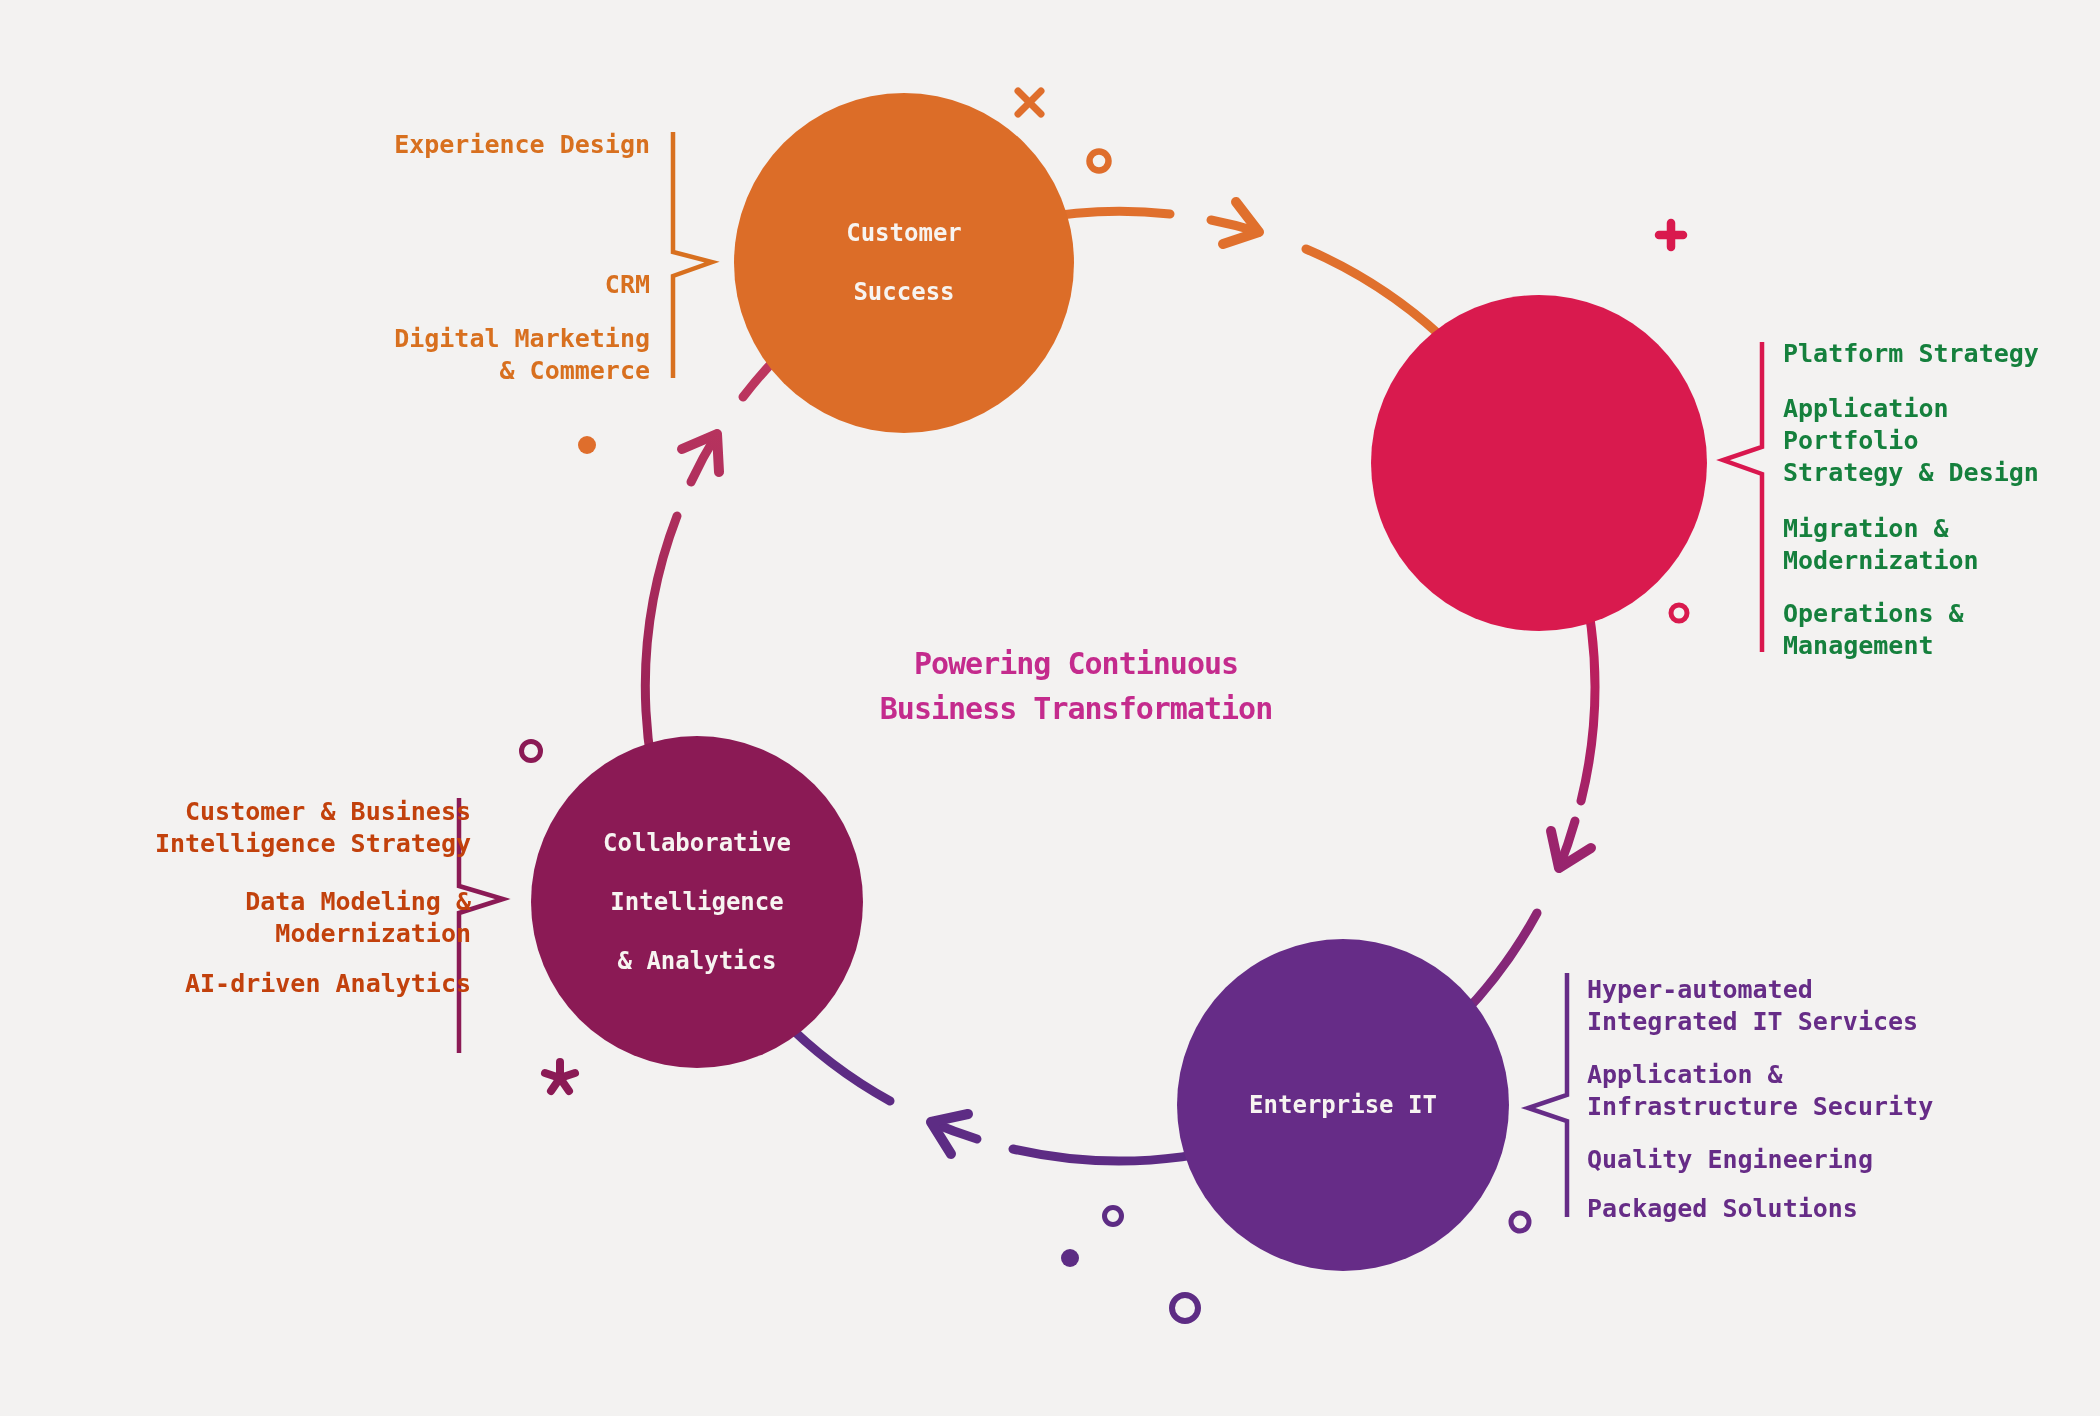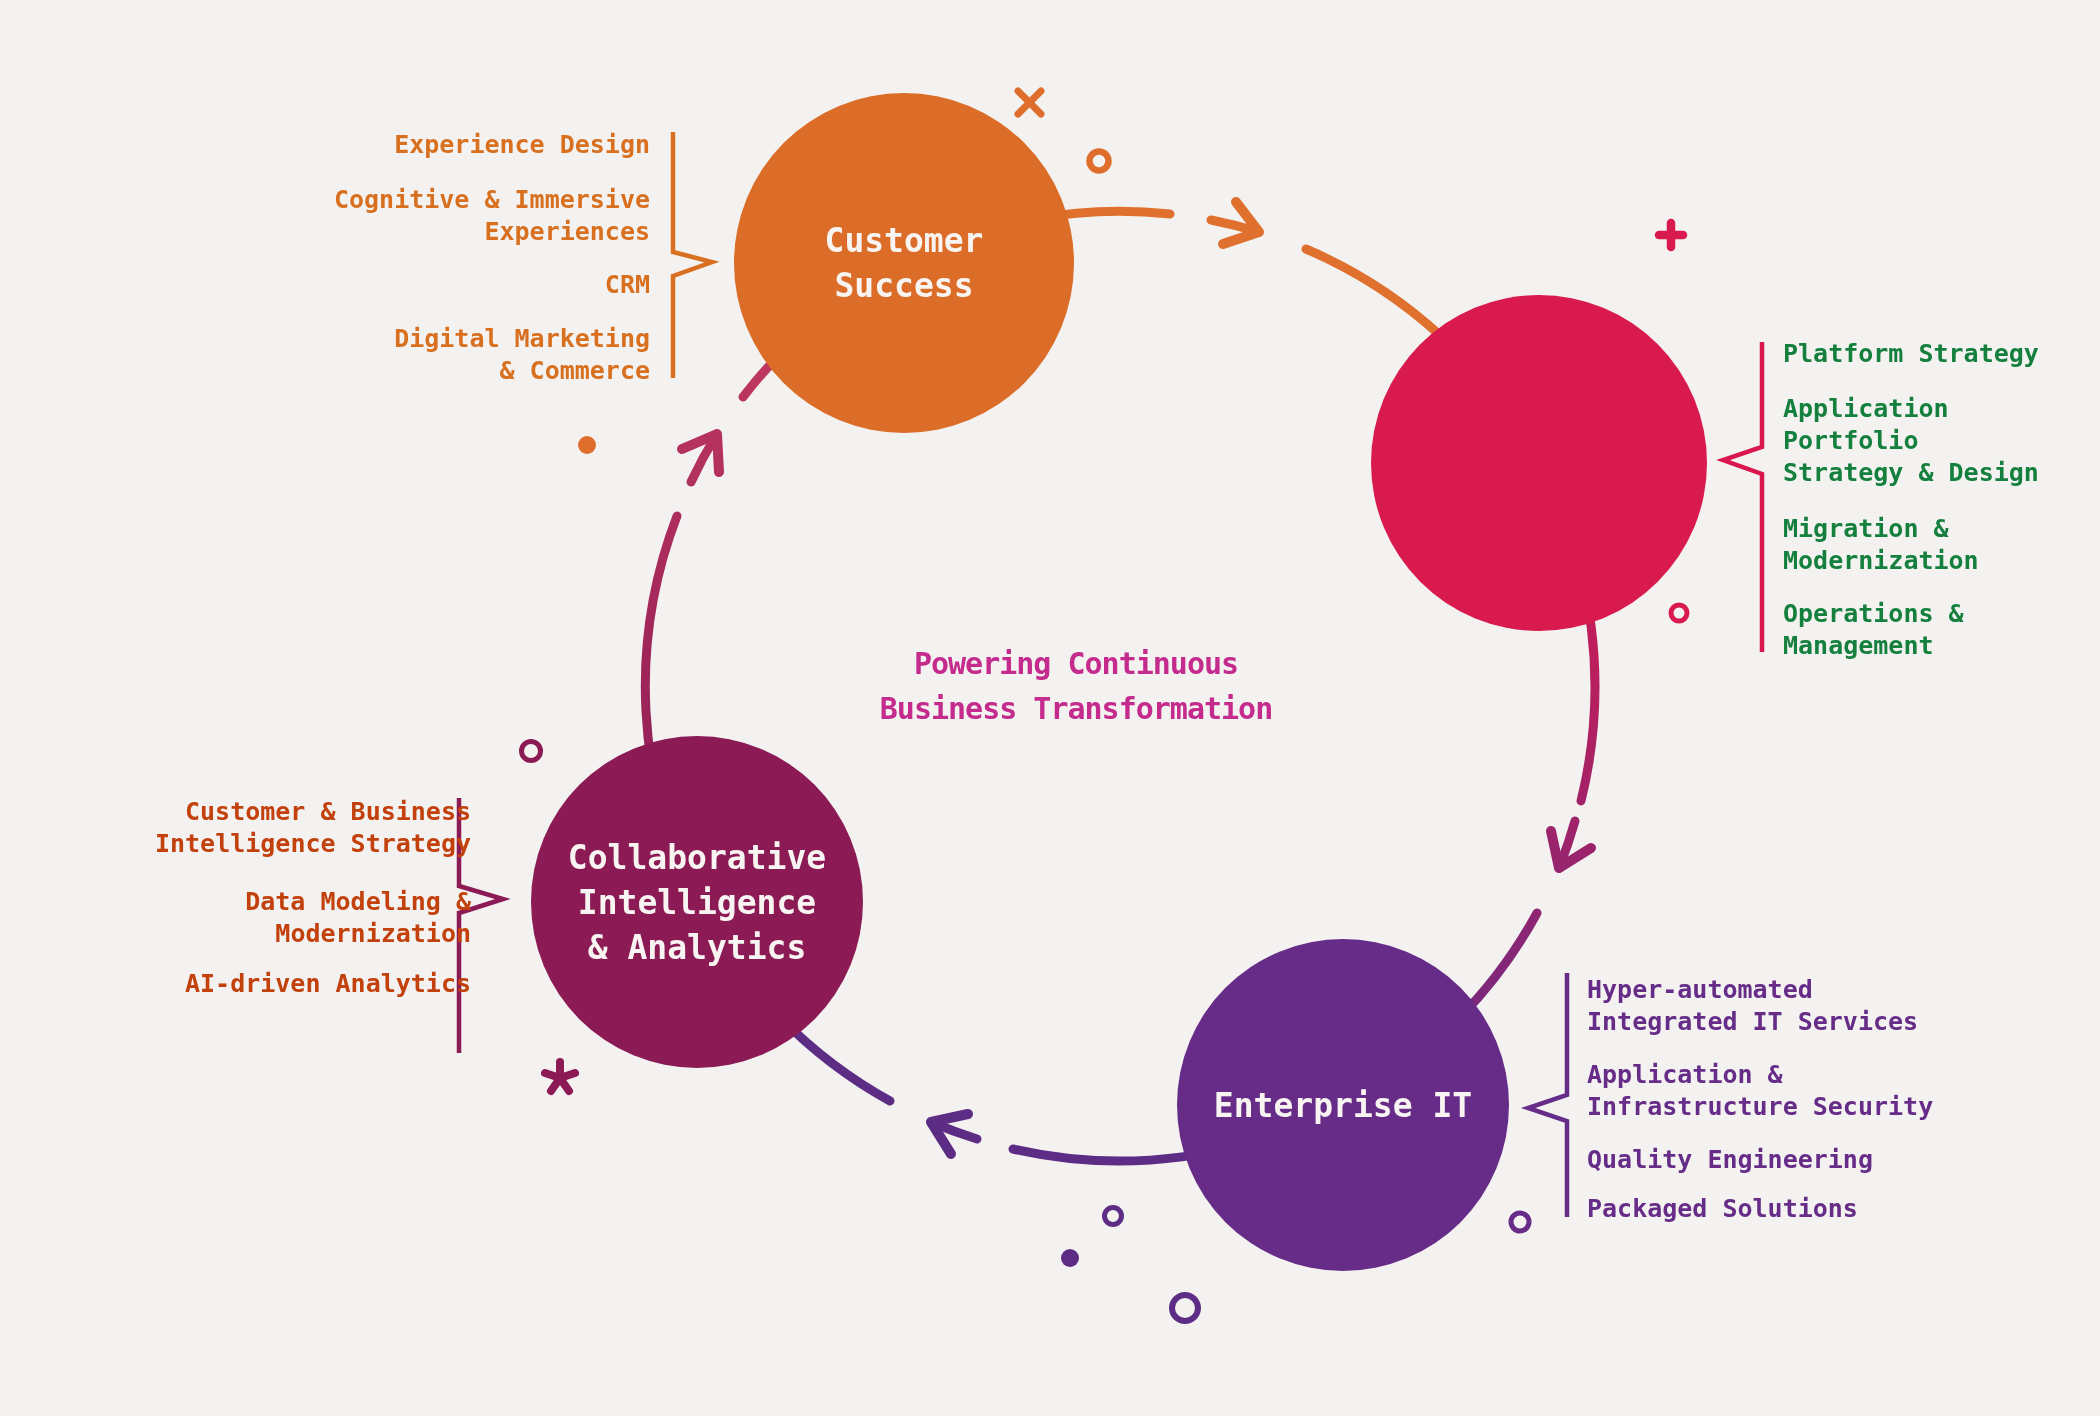--- a/index.html
+++ b/index.html
@@ -17,22 +17,22 @@
     left: 0; top: 0;
     width: 2100px; height: 1416px;
   }
   .node-label {
     position: absolute;
     display: flex;
     align-items: center;
     justify-content: center;
     text-align: center;
     color: #F7F4F1;
-    font-size: 33px;
-    line-height: 45px;
+    font-size: 24px;
+    line-height: 59px;
     letter-spacing: 0px;
     white-space: pre-line;
   }
   .list { position: absolute; top: 0; left: 0; width: 2100px; height: 1416px; pointer-events: none; }
   .li {
     position: absolute;
     font-size: 25px;
     line-height: 32px;
     white-space: pre-line;
   }
@@ -143,22 +143,20 @@
   <div class="node-label" style="left:1143px; top:1060px; width:400px; height:90px;">Enterprise IT</div>
   <div class="node-label" style="left:497px; top:834px; width:400px; height:136px;">Collaborative
 Intelligence
 &amp; Analytics</div>
 
   <div class="title">Powering Continuous
 Business Transformation</div>
 
   <div class="list list-right c-orange">
     <div class="li" style="right:1450px; top:129px;">Experience Design</div>
-    <div class="li" style="right:1450px; top:184px;">Cognitive &amp; Immersive
-Experiences</div>
     <div class="li" style="right:1450px; top:269px;">CRM</div>
     <div class="li" style="right:1450px; top:323px;">Digital Marketing
 &amp; Commerce</div>
   </div>
 
   <div class="list list-left c-crimson">
     <div class="li" style="left:1783px; top:338px;">Platform Strategy</div>
     <div class="li" style="left:1783px; top:393px;">Application
 Portfolio
 Strategy &amp; Design</div>

